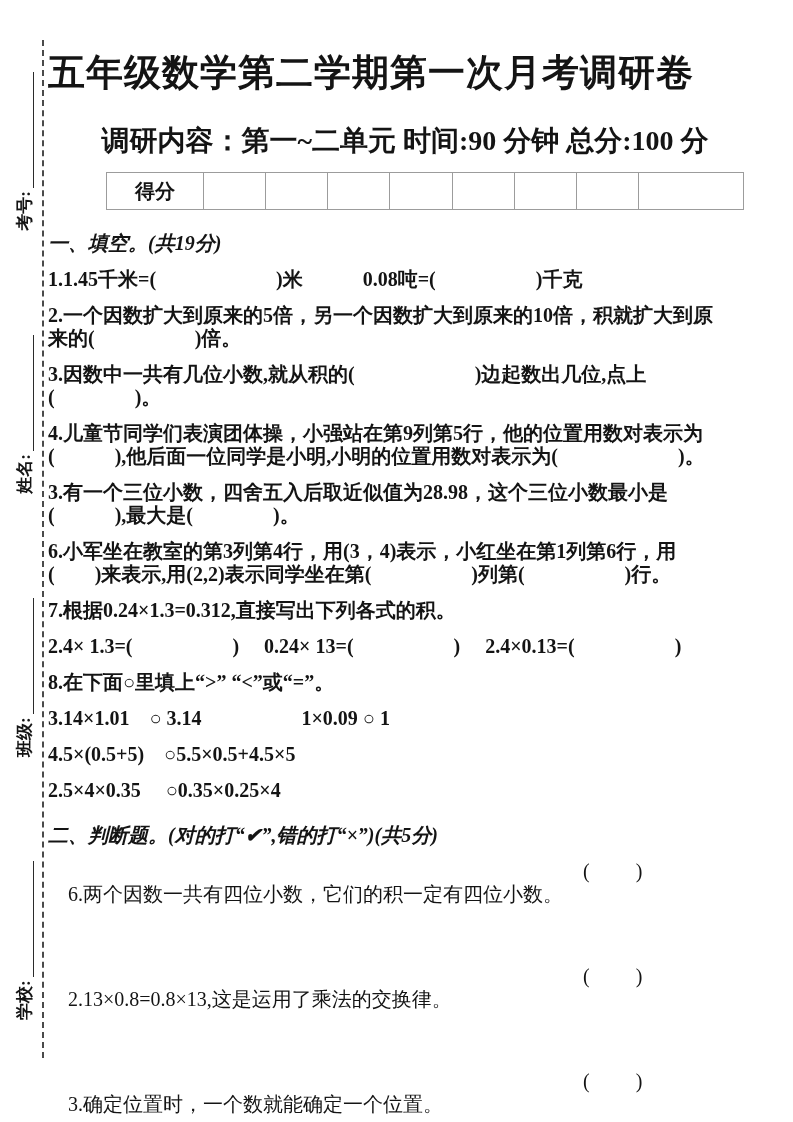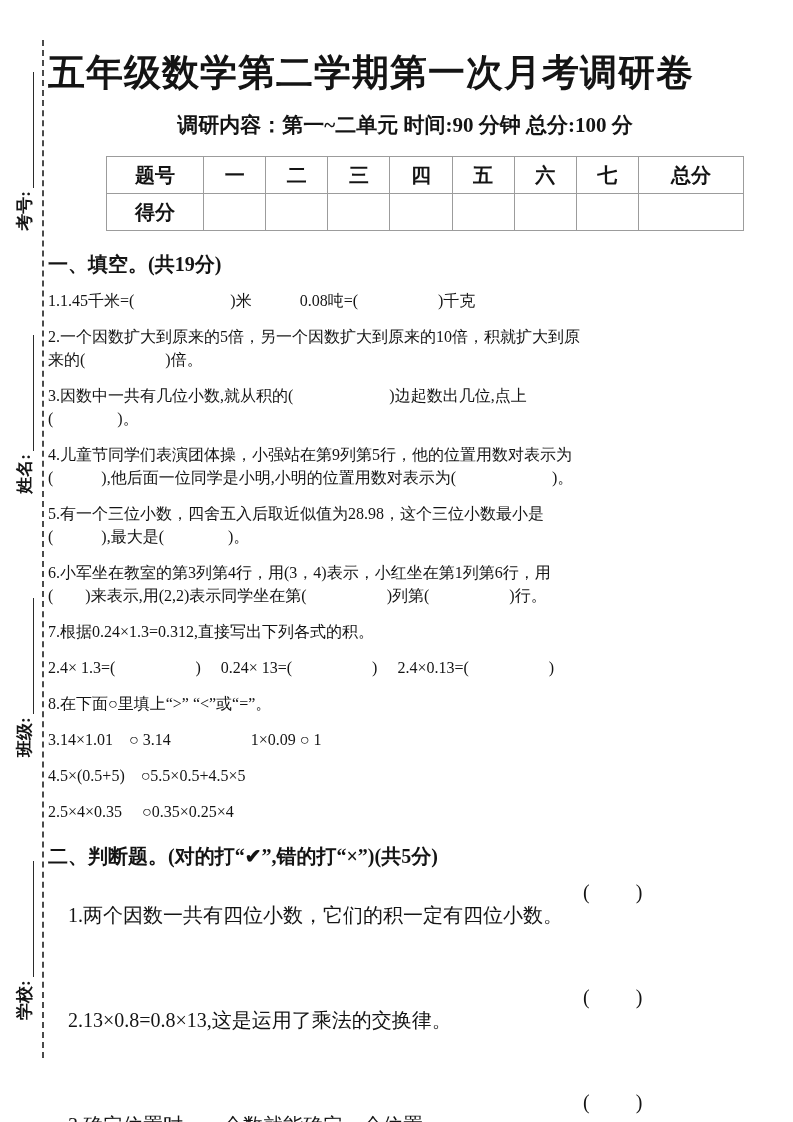--- a/index.html
+++ b/index.html
@@ -24,35 +24,35 @@
     display:inline-block; width:116px; height:2px; margin:0 0 2px 3px;
     border-bottom:1.7px solid #2b2b2b;
   }
   
   .main { position:absolute; left:48px; top:0; width:714px; }
   .title {
     margin:50px 0 0 0; white-space:nowrap;
     font-size:37px; font-weight:800; letter-spacing:1px; line-height:46px;
   }
   .subtitle {
-    margin:16px 0 0 0; text-align:center; white-space:nowrap;
-    font-size:21px; font-weight:700; line-height:26px;
+    margin:32px 0 0 0; text-align:center; white-space:nowrap;
+    font-size:28px; font-weight:700; line-height:26px;
   }
   table.score-table {
     margin:18px 0 0 58px; border-collapse:collapse; table-layout:fixed;
     width:638px;
   }
   table.score-table td {
     border:1.3px solid #9c9c9c; height:36px; padding:0;
     text-align:center; vertical-align:middle; font-size:20px; font-weight:600;
   }
-  .sec-heading { margin:22px 0 0 0; font-size:20px; font-weight:600; line-height:23px; white-space:pre; }
+  .sec-heading { margin:22px 0 0 0; font-size:20px; font-weight:600; line-height:23px; white-space:pre;font-style:italic; }
   .sec-heading.second { }
   .q { margin:13px 0 0 0; }
-  .ln { font-size:16px; font-weight:400; line-height:23px; white-space:pre; }
+  .ln { font-size:20px; font-weight:700; line-height:23px; white-space:pre; }
   .jrow { position:relative; margin:13px 0 0 0; font-size:20px; font-weight:500; line-height:23px; white-space:pre; }
   .jrow .bracket { position:absolute; left:535px; top:0; letter-spacing:2px; }
 </style>
 </head>
 <body>
 
 <div class="seal-line"></div>
 
 <div class="sidebar">
   <span class="field">
@@ -84,31 +84,20 @@
         <col style="width:62px">
         <col style="width:62px">
         <col style="width:62px">
       <col style="width:62px">
         <col style="width:62px">
         <col style="width:62px">
         <col style="width:62px">
       <col style="width:105px">
     </colgroup>
     <tbody>
-        <tr>
-      <td>题号</td>
-      <td>一</td>
-      <td>二</td>
-      <td>三</td>
-      <td>四</td>
-      <td>五</td>
-      <td>六</td>
-      <td>七</td>
-      <td>总分</td>
-    </tr>
     <tr>
       <td>得分</td>
       <td></td>
       <td></td>
       <td></td>
       <td></td>
       <td></td>
       <td></td>
       <td></td>
       <td></td>
@@ -127,21 +116,21 @@
   </div>
   <div class="q">
     <div class="ln">3.因数中一共有几位小数,就从积的(　　　　　　)边起数出几位,点上</div>
     <div class="ln">(　　　　)。</div>
   </div>
   <div class="q">
     <div class="ln">4.儿童节同学们表演团体操，小强站在第9列第5行，他的位置用数对表示为</div>
     <div class="ln">(　　　),他后面一位同学是小明,小明的位置用数对表示为(　　　　　　)。</div>
   </div>
   <div class="q">
-    <div class="ln">5.有一个三位小数，四舍五入后取近似值为28.98，这个三位小数最小是</div>
+    <div class="ln">3.有一个三位小数，四舍五入后取近似值为28.98，这个三位小数最小是</div>
     <div class="ln">(　　　),最大是(　　　　)。</div>
   </div>
   <div class="q">
     <div class="ln">6.小军坐在教室的第3列第4行，用(3，4)表示，小红坐在第1列第6行，用</div>
     <div class="ln">(　　)来表示,用(2,2)表示同学坐在第(　　　　　)列第(　　　　　)行。</div>
   </div>
   <div class="q">
     <div class="ln">7.根据0.24×1.3=0.312,直接写出下列各式的积。</div>
   </div>
   <div class="q">
@@ -156,21 +145,21 @@
   <div class="q">
     <div class="ln">4.5×(0.5+5)　○5.5×0.5+4.5×5</div>
   </div>
   <div class="q">
     <div class="ln">2.5×4×0.35　 ○0.35×0.25×4</div>
   </div>
 
   <div class="sec-heading second">二、判断题。(对的打“✔”,错的打“×”)(共5分)</div>
 
   <div class="jrow">
-    <span>1.两个因数一共有四位小数，它们的积一定有四位小数。</span>
+    <span>6.两个因数一共有四位小数，它们的积一定有四位小数。</span>
     <span class="bracket">(　　)</span>
   </div>
   <div class="jrow">
     <span>2.13×0.8=0.8×13,这是运用了乘法的交换律。</span>
     <span class="bracket">(　　)</span>
   </div>
   <div class="jrow">
     <span>3.确定位置时，一个数就能确定一个位置。</span>
     <span class="bracket">(　　)</span>
   </div>

